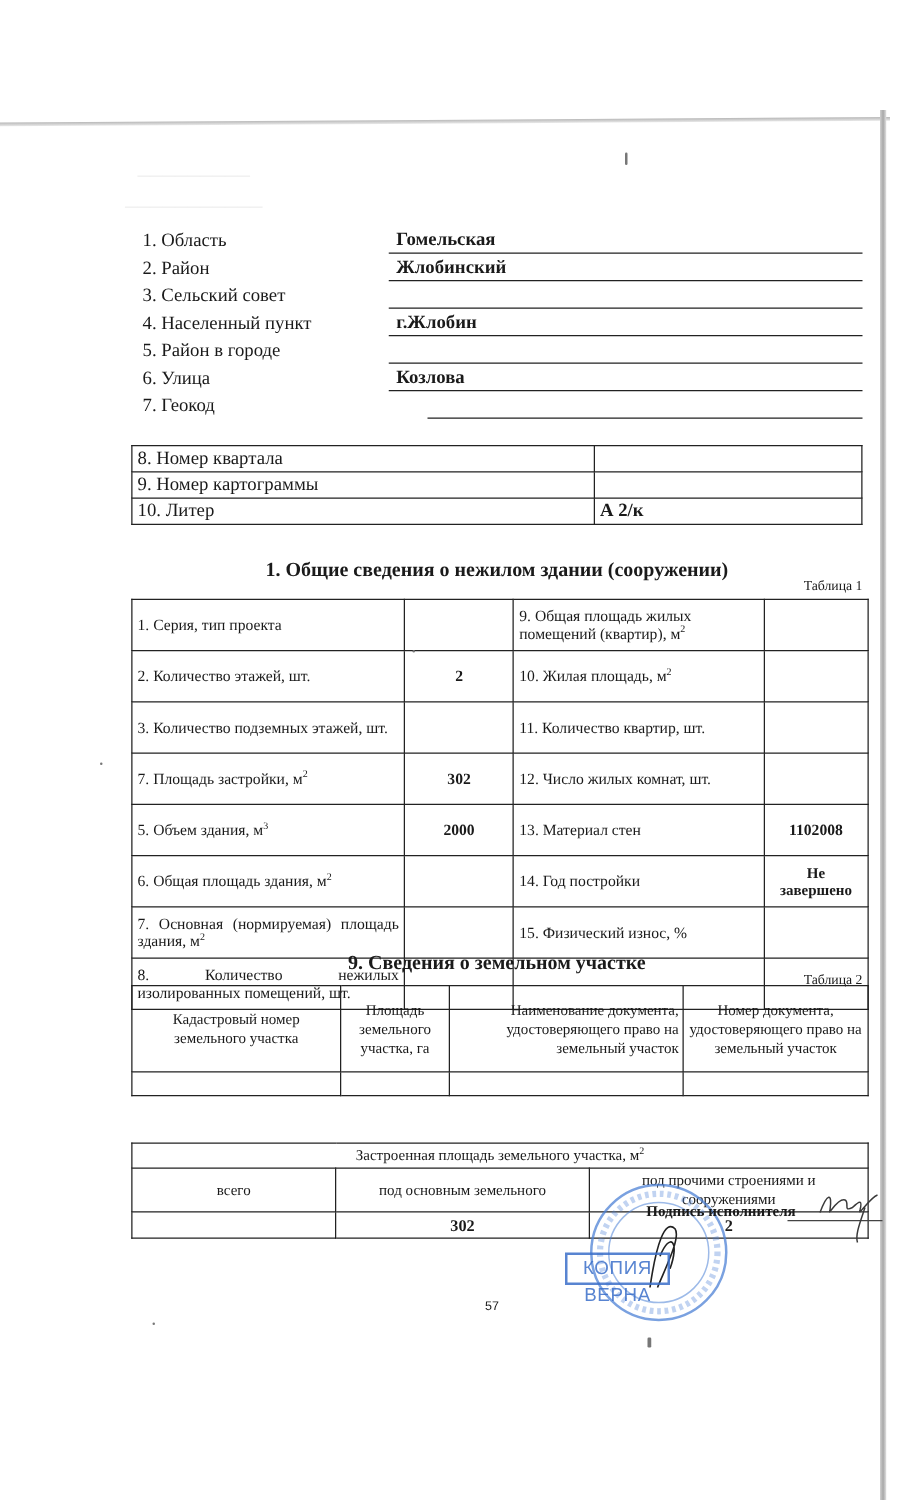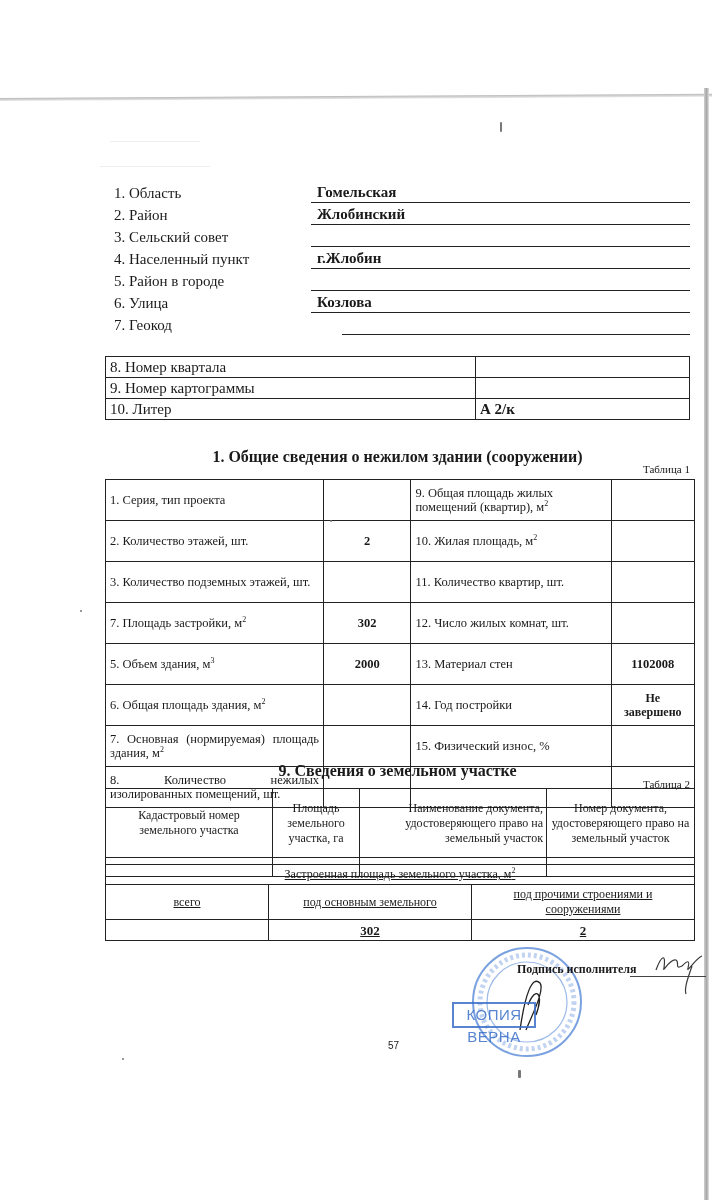--- a/index.html
+++ b/index.html
@@ -205,21 +205,21 @@
     <td>Номер документа, удостоверяющего право на земельный участок</td>
   </tr>
   <tr class="empty">
     <td></td>
     <td></td>
     <td></td>
     <td></td>
   </tr>
 </tbody>
   </table>
-<table class="t2" style="top:864px;text-decoration:underline;">
+<table class="t2" style="top:914px;">
   <tbody>
       <tr class="span">
     <td colspan="3"><span>Застроенная площадь земельного участка, м</span><sup>2</sup></td>
   </tr>
   <tr class="sub">
     <td style="width:156px;">всего</td>
     <td style="width:196px;">под основным земельного</td>
     <td>под прочими строениями и сооружениями</td>
   </tr>
   <tr class="vals">

